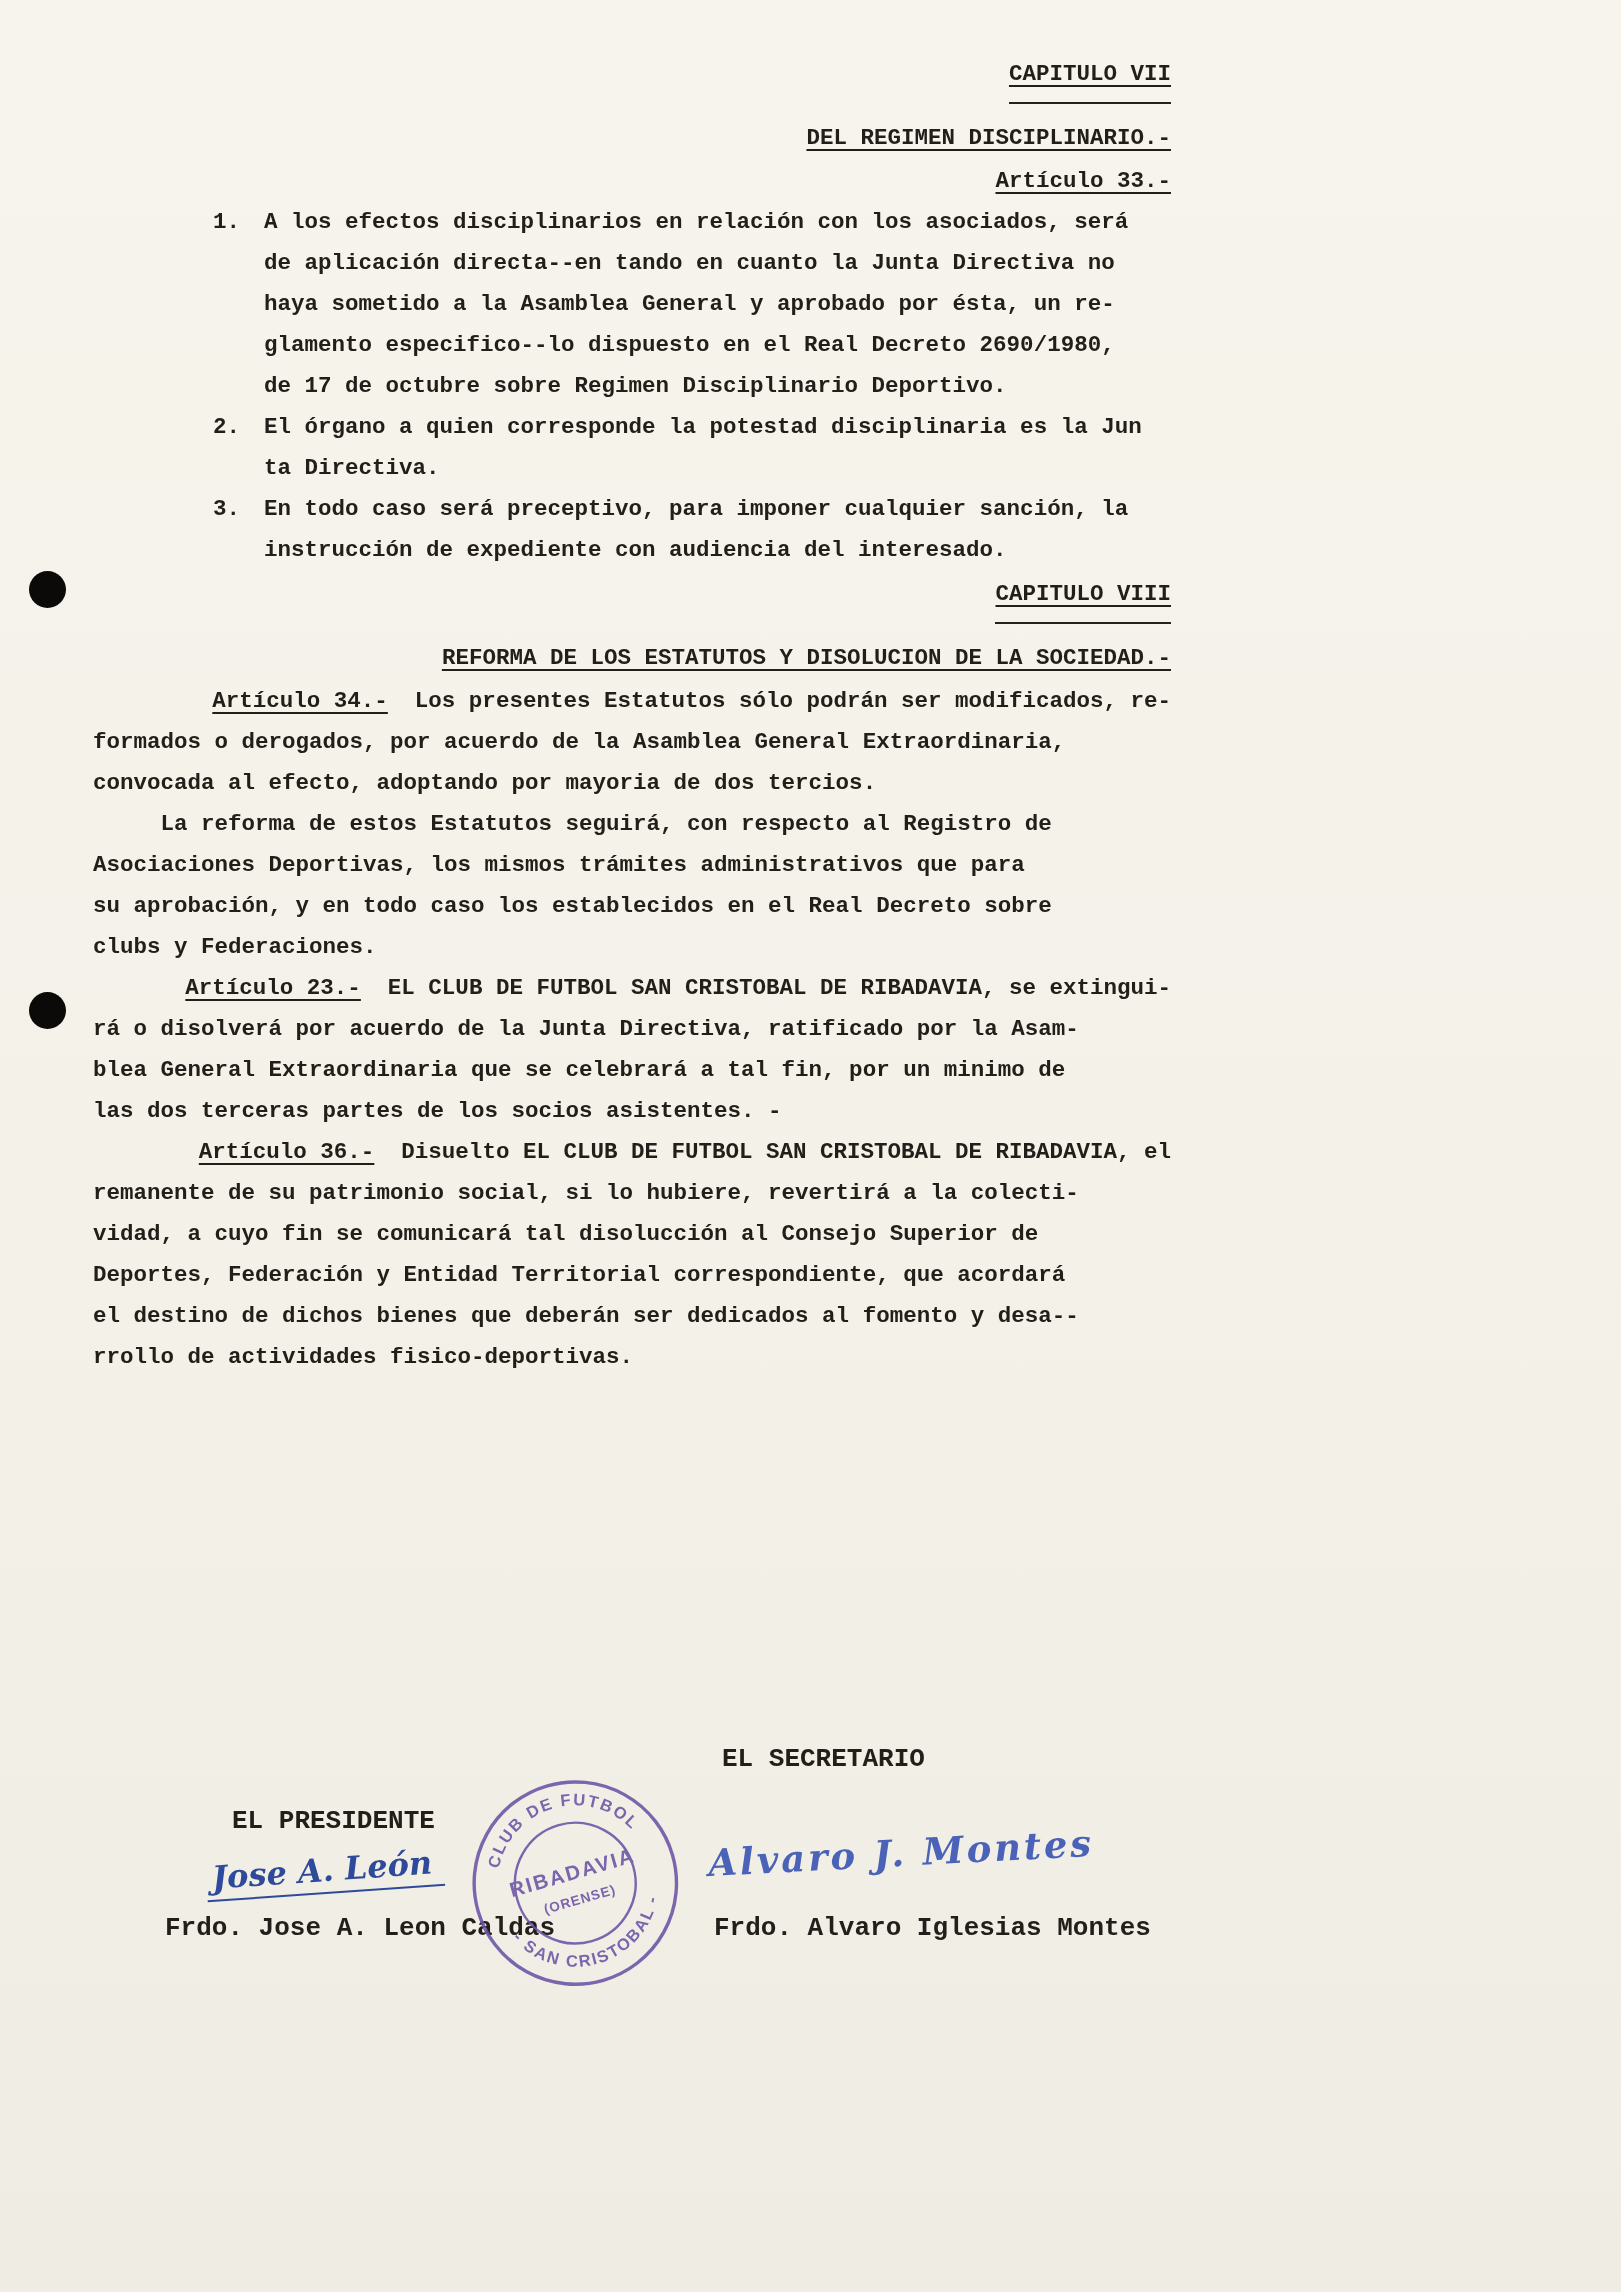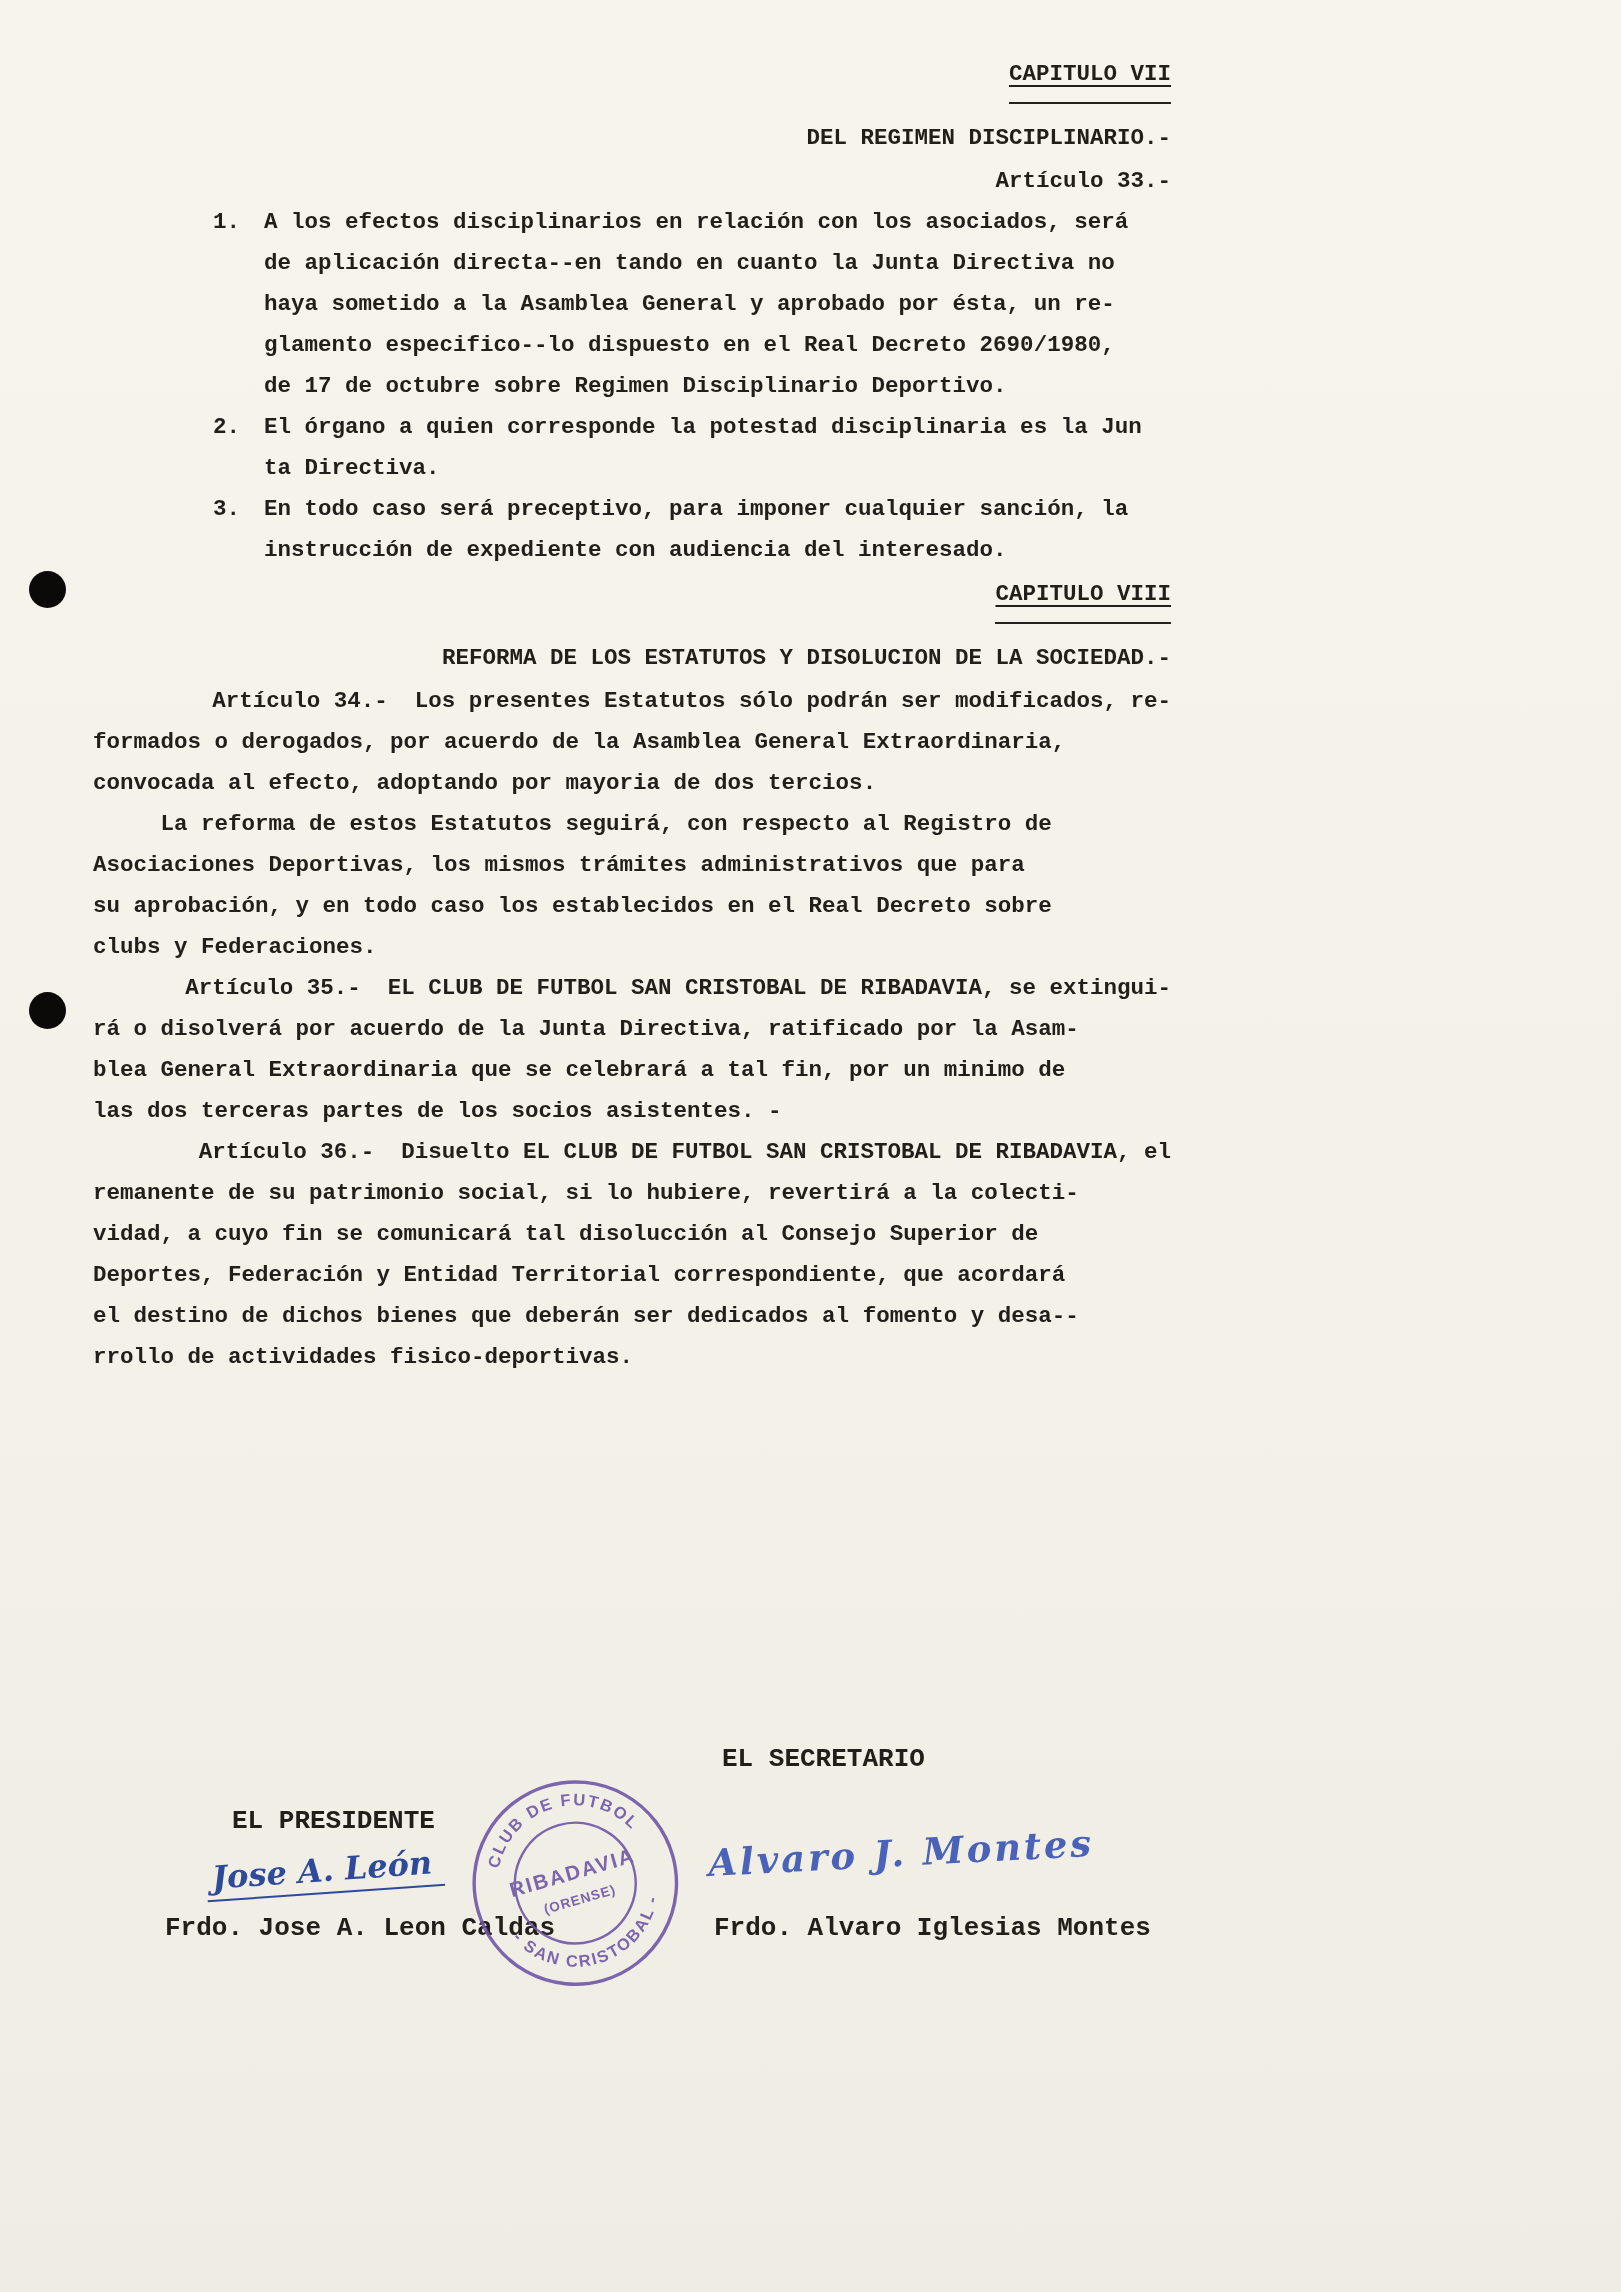--- a/index.html
+++ b/index.html
@@ -19,20 +19,21 @@
     display:inline-block;
     text-decoration:underline;
     text-underline-offset:4.9px;
     border-bottom:2.9px solid #26211c;
     padding-bottom:6.9px;
   }
   .chapter-title-row { margin-bottom:13.7px; }
   .subtitle-row { margin-bottom:2px; }
   .chapter8-gap { margin-top:3.9px; }
   .section-heading, .art-heading {
+    text-decoration:underline;
     text-underline-offset:4.9px;
   }
   .list-item { display:flex; margin-left:120px; }
   .item-num { flex:none; width:51px; }
   .item-lines { flex:1; }
   
   .hole {
     position:absolute; width:37px; height:37px; border-radius:50%;
     background:#0b0a09;
   }
@@ -136,21 +137,21 @@
 convocada al efecto, adoptando por mayoria de dos tercios.</div>
   </div>
 
   <div class="lines">     La reforma de estos Estatutos seguirá, con respecto al Registro de
 Asociaciones Deportivas, los mismos trámites administrativos que para
 su aprobación, y en todo caso los establecidos en el Real Decreto sobre
 clubs y Federaciones.</div>
 
   <div class="para">
     <div class="row">
-      <span class="art-heading">Artículo 35.-</span><span class="pre">  EL CLUB DE FUTBOL SAN CRISTOBAL DE RIBADAVIA, se extingui-</span>
+      <span class="art-heading">Artículo 23.-</span><span class="pre">  EL CLUB DE FUTBOL SAN CRISTOBAL DE RIBADAVIA, se extingui-</span>
     </div>
     <div class="lines">rá o disolverá por acuerdo de la Junta Directiva, ratificado por la Asam-
 blea General Extraordinaria que se celebrará a tal fin, por un minimo de
 las dos terceras partes de los socios asistentes. -</div>
   </div>
 
   <div class="para">
     <div class="row">
       <span class="art-heading">Artículo 36.-</span><span class="pre">  Disuelto EL CLUB DE FUTBOL SAN CRISTOBAL DE RIBADAVIA, el</span>
     </div>

